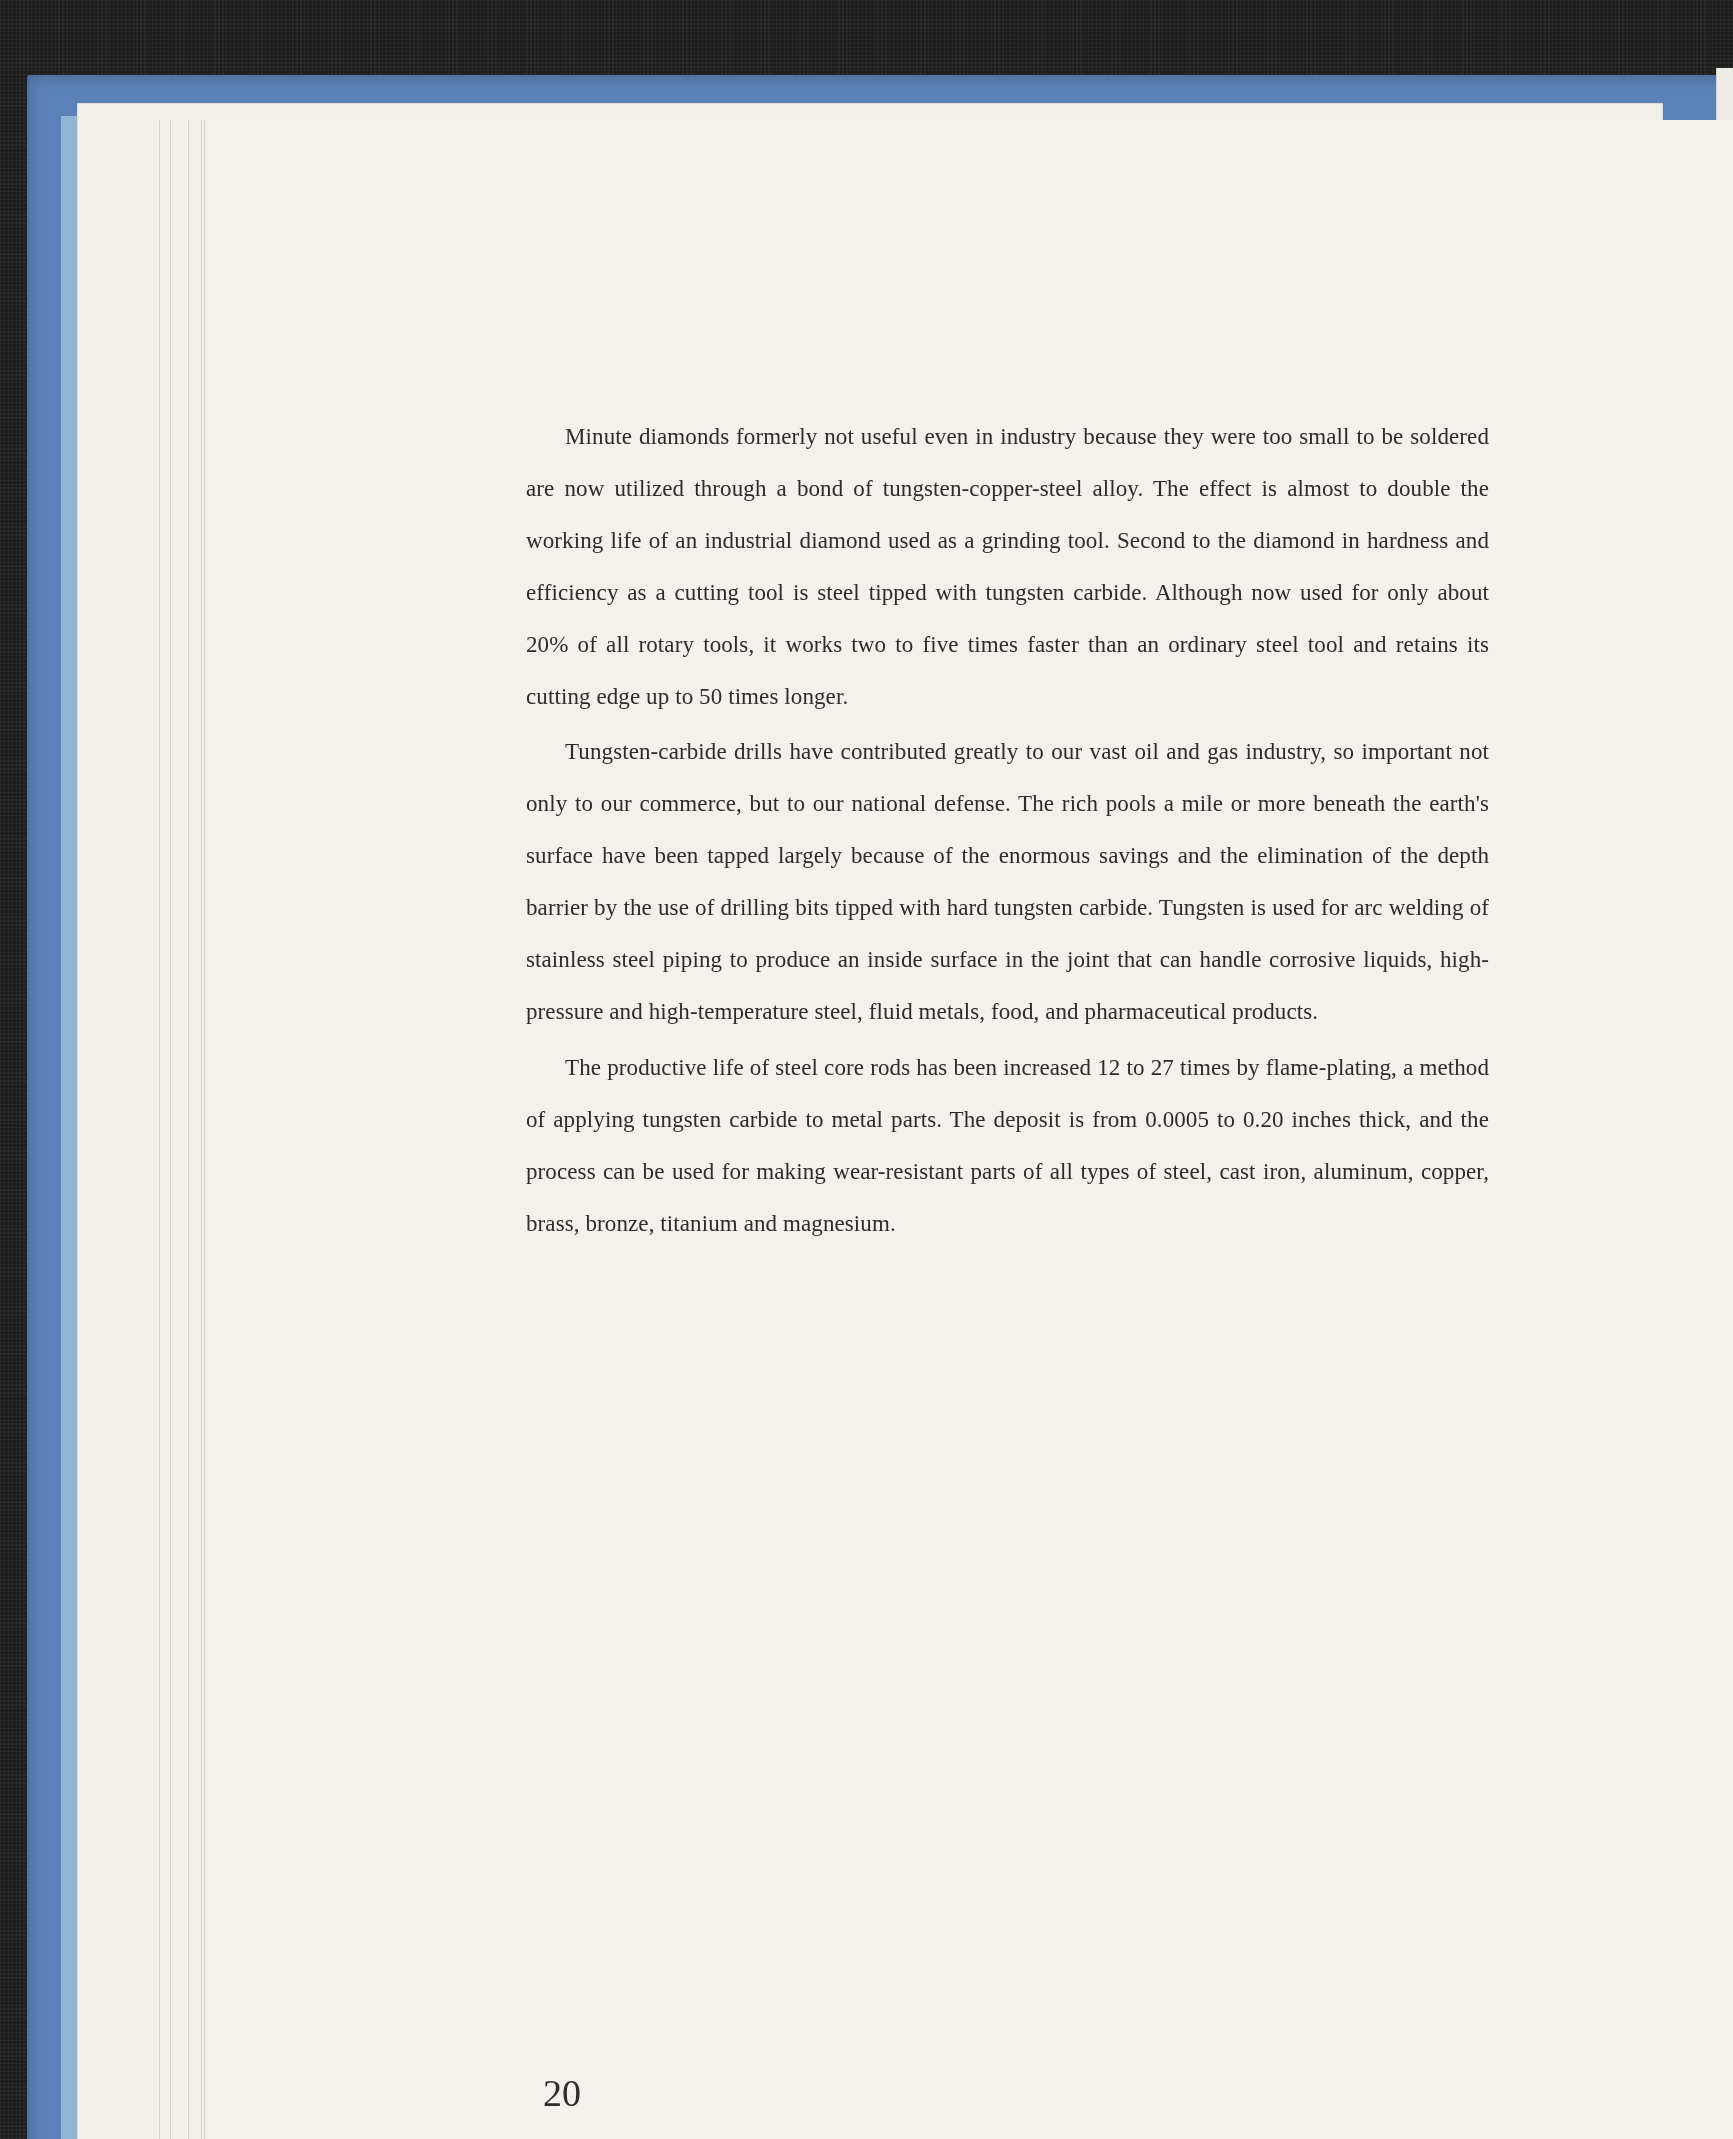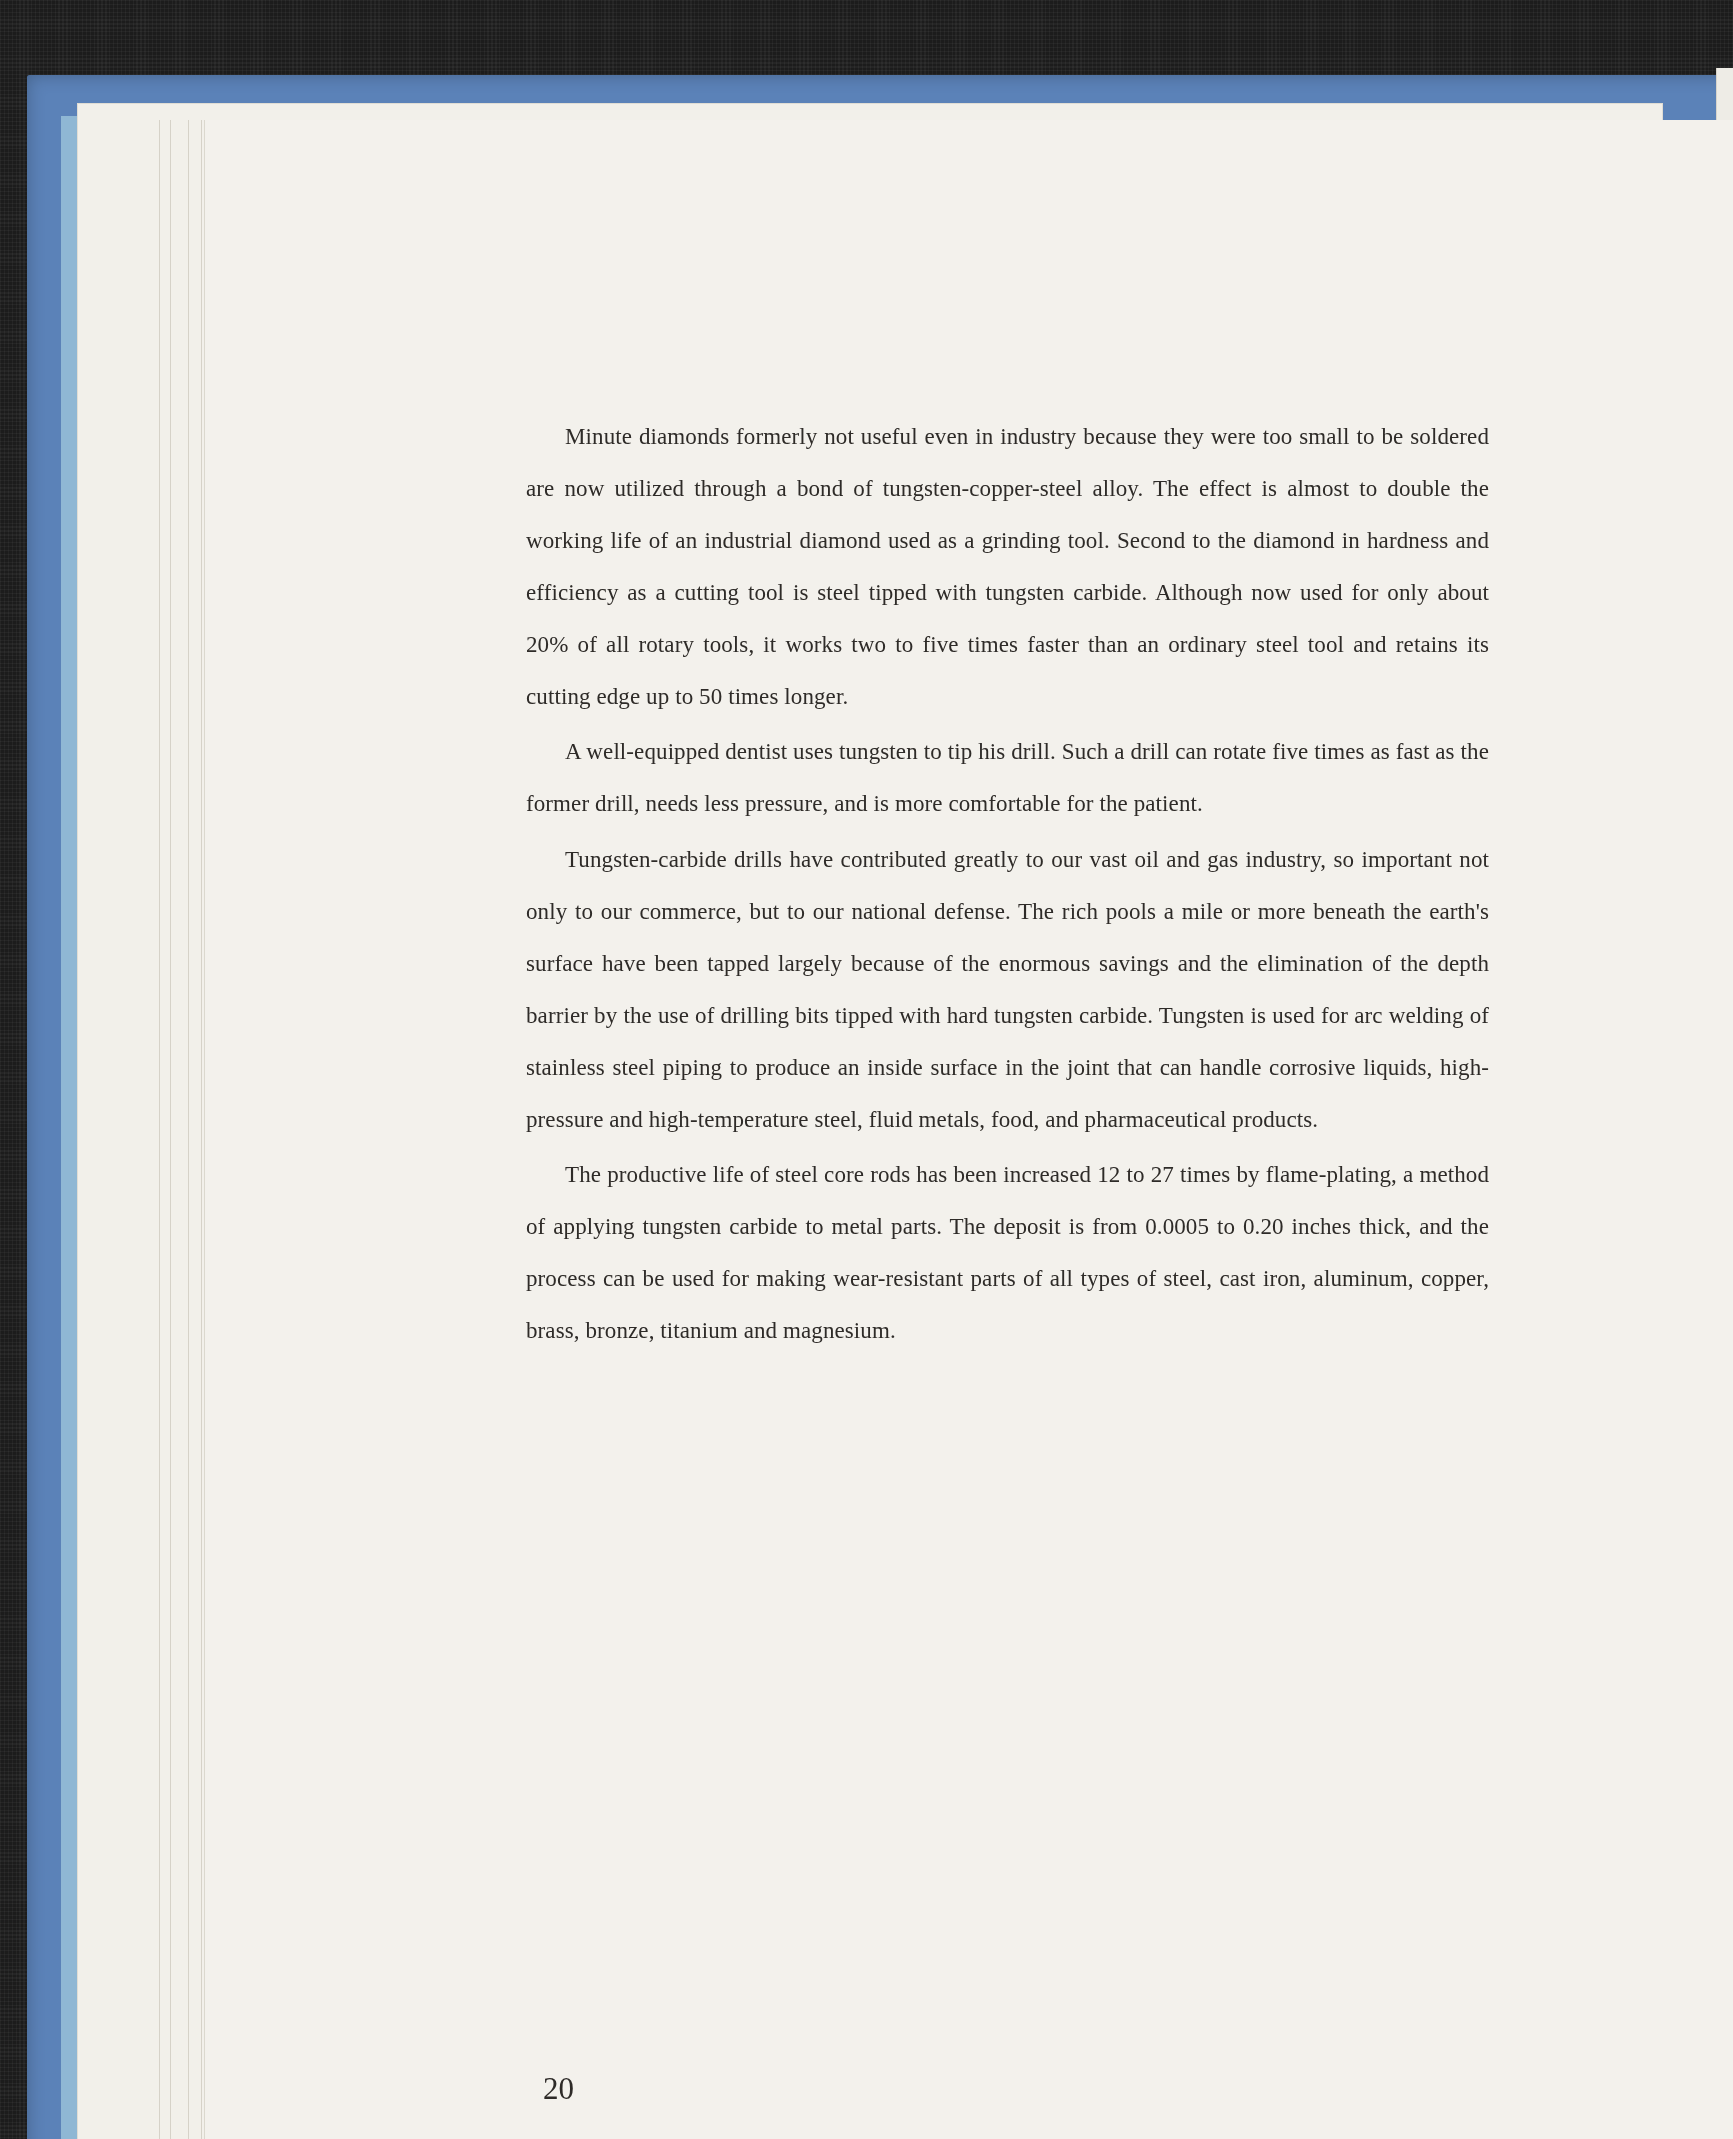--- a/index.html
+++ b/index.html
@@ -37,38 +37,37 @@
       background: #eeece6; border-left: 1.3px solid #d8d4ca;
     }
     .text-block {
       position: absolute; left: 526px; top: 411px; width: 963px;
       color: #2e2b28; font-size: 23px; line-height: 52px;
       text-align: justify; letter-spacing: 0.1px;
     }
     .text-block p { margin: 0 0 3.4px 0; text-indent: 39px; }
     .page-number {
       position: absolute; left: 543px; top: 2071px;
-      color: #2e2b28; font-size: 31px;
+      color: #2e2b28; font-size: 38px;
     }
   </style>
 </head>
 <body>
 
 <div class="cover"></div>
 <div class="endpaper"></div>
 <div class="flyleaf"></div>
 <div class="page-stack" style="left:159px"></div>
 <div class="page-stack" style="left:170px"></div>
 <div class="page-stack" style="left:188px"></div>
 <div class="page-stack" style="left:201px"></div>
 <div class="page-fold"></div>
 
 <div class="page"></div>
 
 <div class="text-block">
   <p>Minute diamonds formerly not useful even in industry because they were too small to be soldered are now utilized through a bond of tungsten-copper-steel alloy.  The effect is almost to double the working life of an industrial diamond used as a grinding tool.  Second to the diamond in hardness and efficiency as a cutting tool is steel tipped with tungsten carbide. Although now used for only about 20% of all rotary tools, it works two to five times faster than an ordinary steel tool and retains its cutting edge up to 50 times longer.</p>
-  <p>A well-equipped dentist uses tungsten to tip his drill.  Such a drill can rotate five times as fast as the former drill, needs less pressure, and is more comfortable for the patient.</p>
   <p>Tungsten-carbide drills have contributed greatly to our vast oil and gas industry, so important not only to our commerce, but to our national defense.  The rich pools a mile or more beneath the earth's surface have been tapped largely because of the enormous savings and the elimination of the depth barrier by the use of drilling bits tipped with hard tungsten carbide.  Tungsten is used for arc welding of stainless steel piping to produce an inside surface in the joint that can handle corrosive liquids, high-pressure and high-temperature steel, fluid metals, food, and pharmaceutical products.</p>
   <p>The productive life of steel core rods has been increased 12 to 27 times by flame-plating, a method of applying tungsten carbide to metal parts.  The deposit is from 0.0005 to 0.20 inches thick, and the process can be used for making wear-resistant parts of all types of steel, cast iron, aluminum, copper, brass, bronze, titanium and magnesium.</p>
 </div>
 
 <div class="page-number">20</div>
 
 
 </body></html>

